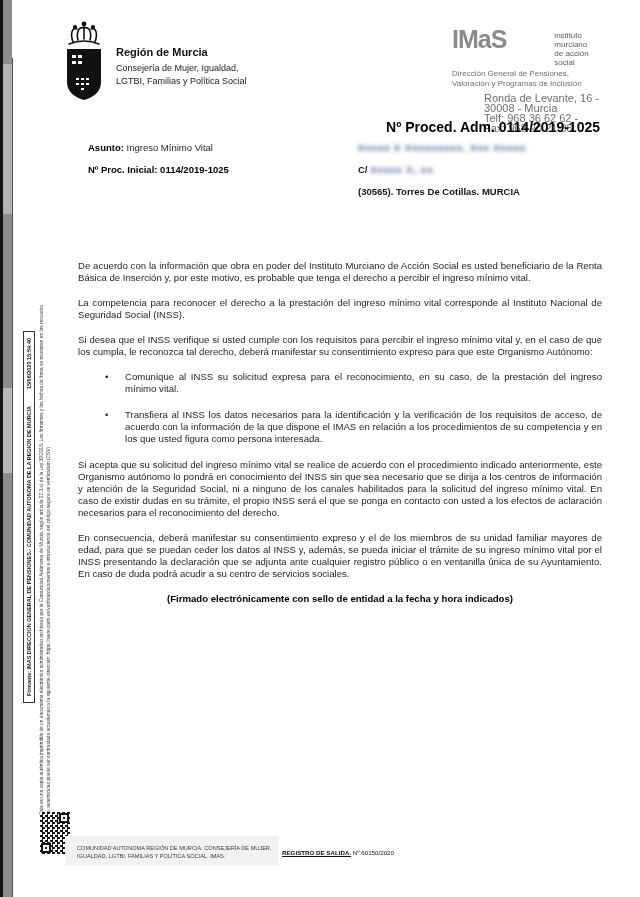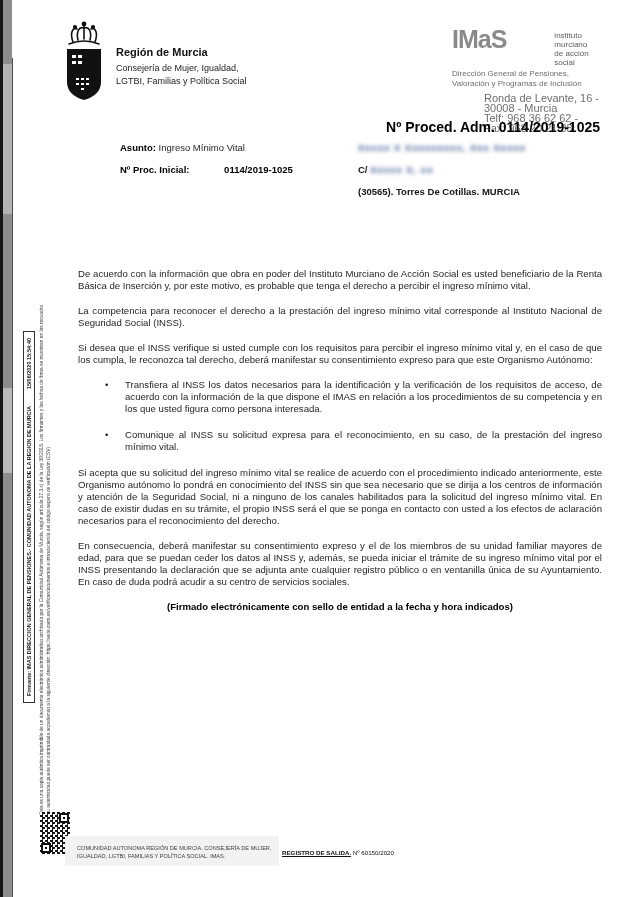--- a/index.html
+++ b/index.html
@@ -25,26 +25,26 @@
   .hdr-right{position:absolute;left:452px;top:28px;width:150px;}
   .imas-row{display:flex;align-items:flex-start;gap:48px;}
   .imas-logo{font-size:25px;font-weight:bold;color:#8a8a8a;letter-spacing:-1px;line-height:22px;}
   .imas-tag{font-size:8px;color:#5c5c5c;line-height:9px;padding-top:3px;}
   .imas-div{font-size:8px;color:#6e6e6e;line-height:10px;margin-top:2px;}
   .imas-addr{font-size:11px;color:#6e6e6e;line-height:10px;margin-top:4px;margin-left:32px;}
   .proc-adm{position:absolute;right:40px;top:119px;font-size:14px;font-weight:bold;color:#000;}
 
   
   .refblock{position:absolute;left:88px;top:137px;font-size:9.5px;line-height:22px;}
-  .lbl{font-weight:bold;color:#000;margin-left:32px;}
+  .lbl{font-weight:bold;color:#000;}
   .addr{position:absolute;left:358px;top:137px;font-size:9.5px;font-weight:bold;line-height:22px;color:#151515;}
   .redacted{filter:blur(2px);color:#33548c;letter-spacing:1px;}
 
   
-  .docbody{position:absolute;left:78px;top:268px;width:524px;font-size:9.6px;line-height:12px;text-align:justify;}
+  .docbody{position:absolute;left:78px;top:260px;width:524px;font-size:9.6px;line-height:12px;text-align:justify;}
   .docbody p{margin:0 0 13px 0;}
   .bullet{position:relative;padding-left:47px;margin:0 0 14px 0;}
   .bullet::before{content:"\2022";position:absolute;left:27px;top:0;}
   .sig{font-weight:bold;text-align:center;font-size:9.6px;color:#000;}
 
   
   .sidebar{position:absolute;left:23px;top:815px;width:510px;transform-origin:0 0;transform:rotate(-90deg);}
   .stampbox{box-sizing:border-box;margin-left:112px;width:372px;border:1px solid #333;
             padding:2px 6px;display:flex;justify-content:space-between;align-items:center;
             font-size:5.5px;font-weight:bold;color:#222;white-space:nowrap;overflow:hidden;margin-bottom:3px;}
@@ -144,22 +144,22 @@
   <div class="addr">
     <div class="redacted">Xxxxx X Xxxxxxxxx, Xxx Xxxxx</div>
     <div><span>C/ </span><span class="redacted">Xxxxx X, xx</span></div>
     <div>(30565). Torres De Cotillas. MURCIA</div>
   </div>
 
   <div class="docbody">
     <p>De acuerdo con la información que obra en poder del Instituto Murciano de Acción Social es usted beneficiario de la Renta Básica de Inserción y, por este motivo, es probable que tenga el derecho a percibir el ingreso mínimo vital.</p>
     <p>La competencia para reconocer el derecho a la prestación del ingreso mínimo vital corresponde al Instituto Nacional de Seguridad Social (INSS).</p>
     <p>Si desea que el INSS verifique si usted cumple con los requisitos para percibir el ingreso mínimo vital y, en el caso de que los cumpla, le reconozca tal derecho, deberá manifestar su consentimiento expreso para que este Organismo Autónomo:</p>
+    <div class="bullet"><span>Comunique al INSS su solicitud expresa para el reconocimiento, en su caso, de la prestación del ingreso mínimo vital.</span></div>
     <div class="bullet"><span>Transfiera al INSS los datos necesarios para la identificación y la verificación de los requisitos de acceso, de acuerdo con la información de la que dispone el IMAS en relación a los procedimientos de su competencia y en los que usted figura como persona interesada.</span></div>
-    <div class="bullet"><span>Comunique al INSS su solicitud expresa para el reconocimiento, en su caso, de la prestación del ingreso mínimo vital.</span></div>
     <p>Si acepta que su solicitud del ingreso mínimo vital se realice de acuerdo con el procedimiento indicado anteriormente, este Organismo autónomo lo pondrá en conocimiento del INSS sin que sea necesario que se dirija a los centros de información y atención de la Seguridad Social, ni a ninguno de los canales habilitados para la solicitud del ingreso mínimo vital.  En caso de existir dudas en su trámite, el propio INSS será el que se ponga en contacto con usted a los efectos de aclaración necesarios para el reconocimiento del derecho.</p>
     <p>En consecuencia, deberá manifestar su consentimiento expreso y el de los miembros de su unidad familiar mayores de edad, para que se puedan ceder los datos al INSS y, además, se pueda iniciar el trámite de su ingreso mínimo vital por el INSS presentando la declaración que se adjunta ante cualquier registro público o en ventanilla única de su Ayuntamiento. En caso de duda podrá acudir a su centro de servicios sociales.</p>
     <div class="sig">(Firmado electrónicamente con sello de entidad a la fecha y hora indicados)</div>
   </div>
 
   <div class="sidebar">
     <div class="stampbox">
       <span>Firmante: IMAS DIRECCION GENERAL DE PENSIONES.- COMUNIDAD AUTONOMA DE LA REGION DE MURCIA</span>
       <span class="stamp-date">15/06/2020 15:54:40</span>
     </div>

